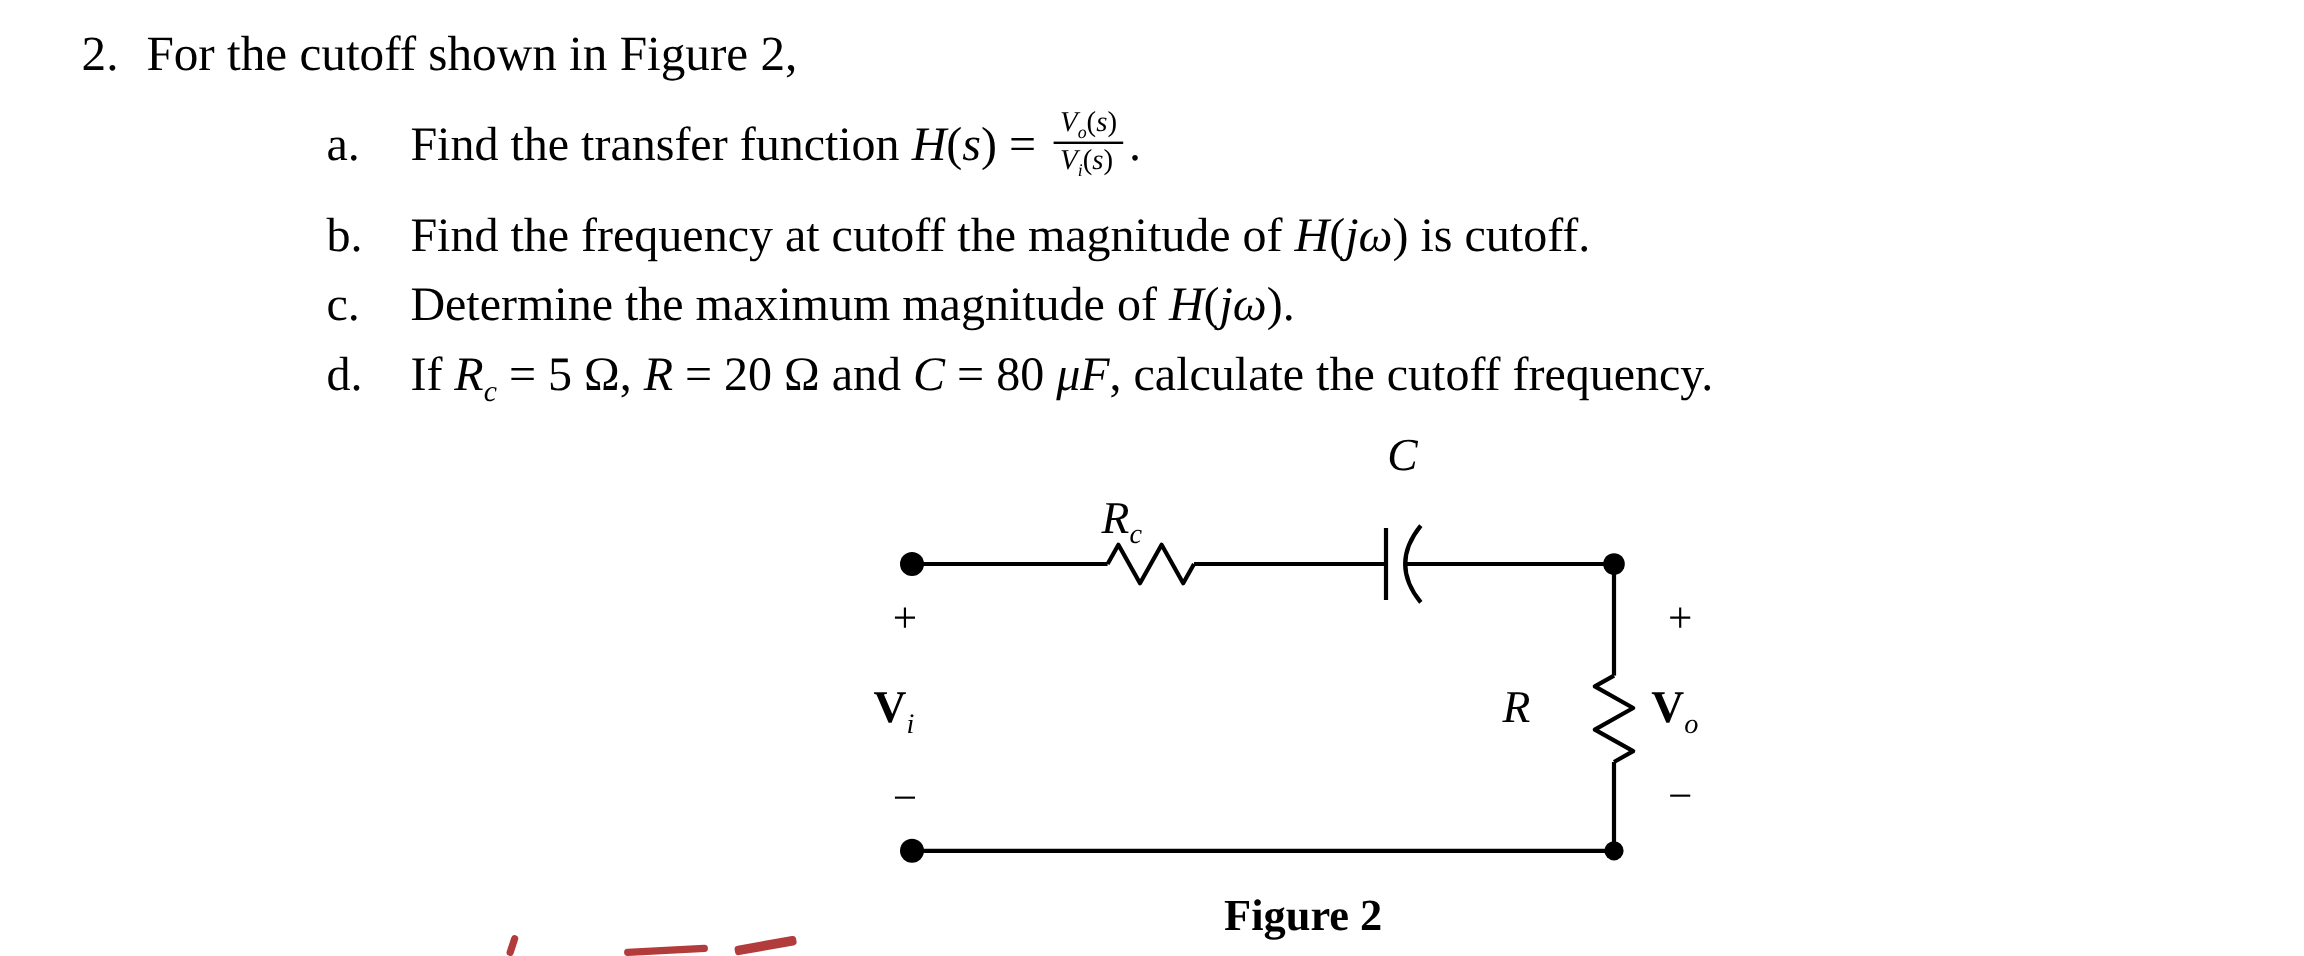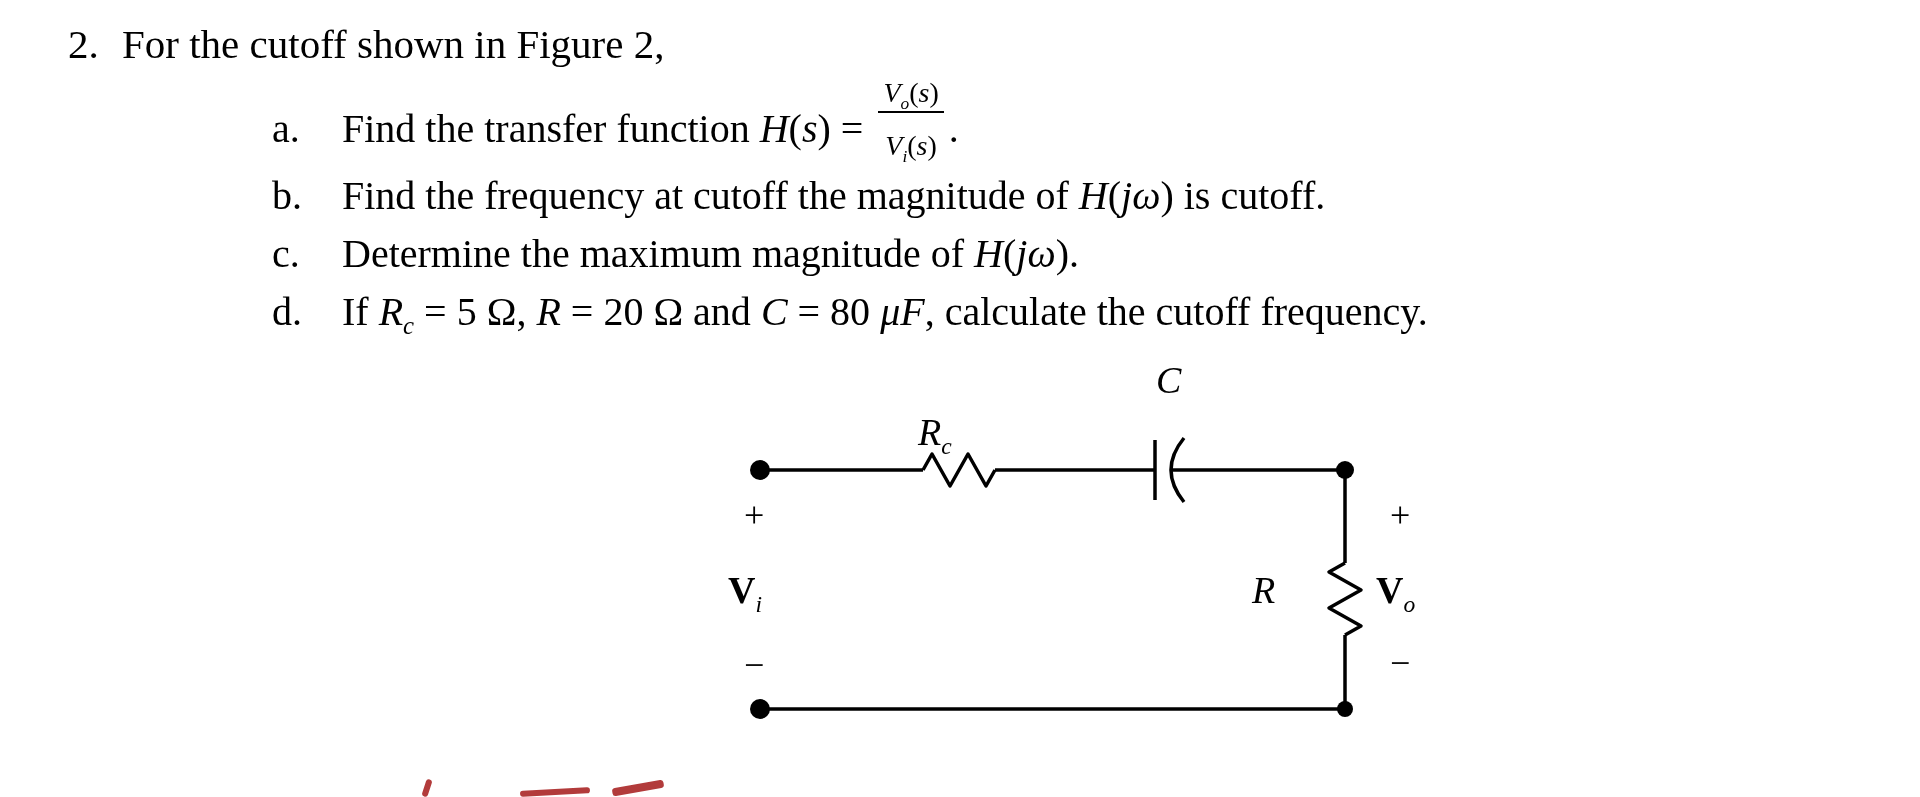--- a/index.html
+++ b/index.html
@@ -17,25 +17,25 @@
     position:absolute;left:272px;font-size:40px;white-space:nowrap;
   }
   .item .ilabel{display:inline-block;width:70px;}
   .item-a{top:82px;}
   .item-b{top:172px;}
   .item-c{top:230px;}
   .item-d{top:288px;}
   .it{font-style:italic;}
   sub{font-size:0.62em;font-style:italic;line-height:0;}
   .frac{
-    display:inline-block;vertical-align:middle;text-align:center;
-    font-size:28px;line-height:1.2;margin:0 5px;transform:translateY(-6px);
+    display:inline-block;vertical-align:middle;text-align:left;
+    font-size:24px;line-height:1.2;margin:12px 5px;transform:translateY(-6px);
   }
   .frac .num{display:block;border-bottom:2px solid #000;padding:0 5px 1px;}
-  .frac .den{display:block;padding:16px 5px;}
+  .frac .den{display:block;padding:0 5px;}
 
   
   .figure{position:absolute;left:700px;top:350px;width:800px;height:447px;}
   .figure svg{position:absolute;left:0;top:0;}
   .clabel{position:absolute;font-size:38px;font-style:italic;white-space:nowrap;}
   .clabel.sign{font-style:normal;font-size:36px;}
   .clabel.volt{font-style:normal;font-weight:700;}
   .clabel.volt sub{font-weight:400;}
   .rc-label{left:218px;top:60px;}
   .c-label{left:456px;top:8px;}
@@ -110,17 +110,18 @@
   <div class="clabel r-label">R</div>
 
   <div class="clabel sign plus-left">+</div>
   <div class="clabel volt vi-label"><span>V</span><sub>i</sub></div>
   <div class="clabel sign minus-left">−</div>
 
   <div class="clabel sign plus-right">+</div>
   <div class="clabel volt vo-label"><span>V</span><sub>o</sub></div>
   <div class="clabel sign minus-right">−</div>
 
+  <div class="caption">Figure 2</div>
 </div>
 
 <div class="redmark m1" style="background: rgb(178, 59, 59);"></div>
 <div class="redmark m2" style="background: rgb(178, 59, 59);"></div>
 <div class="redmark m3" style="background: rgb(178, 59, 59);"></div>
 
 </body></html>

